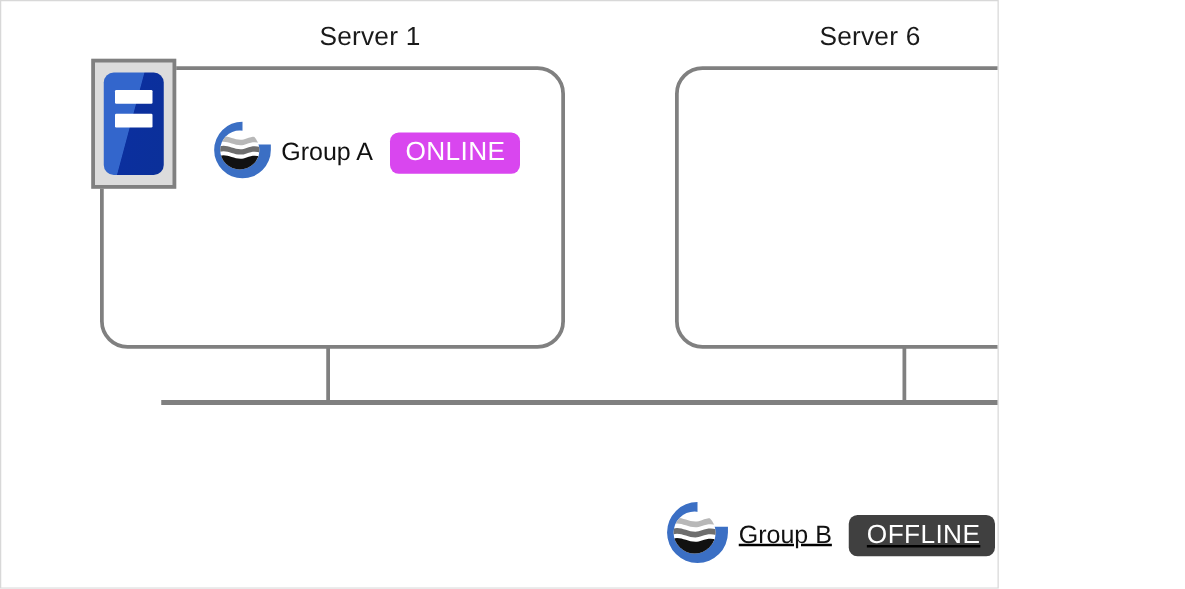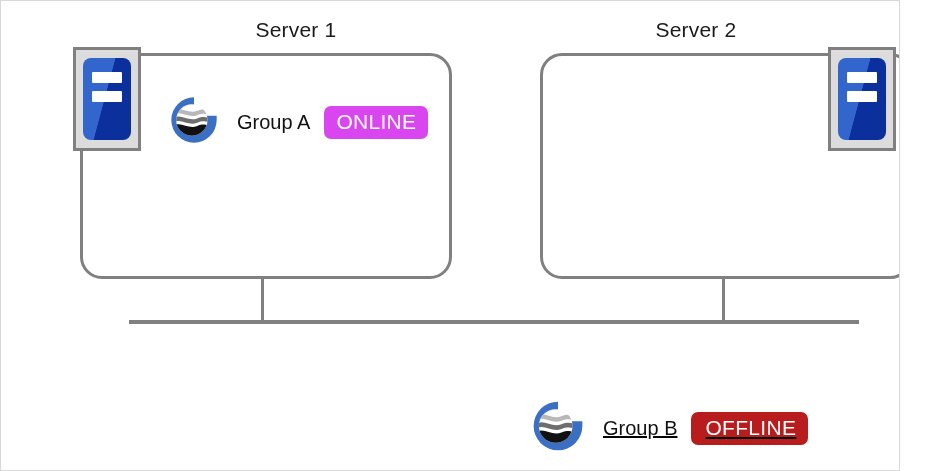--- a/index.html
+++ b/index.html
@@ -5,21 +5,21 @@
   html, body {
     margin: 0;
     padding: 0;
     background: #ffffff;
   }
   body {
     font-family: "Liberation Sans", sans-serif;
   }
   #canvas {
     position: relative;
-    width: 900px;
+    width: 799px;
     height: 471px;
     background: #ffffff;
     border: 1px solid #d8d8d8;
     box-sizing: border-box;
     overflow: hidden;
   }
 
   
   .server-title {
     position: absolute;
@@ -88,55 +88,55 @@
     display: flex;
     align-items: center;
     white-space: nowrap;
   }
   #group-row-a { left: 166px; top: 92px; }
   #group-row-b { left: 528px; top: 396px; text-decoration: underline; }
 
   .group-label {
     font-size: 20px;
     color: #111111;
-    margin-left: 16px;
+    margin-left: 4px;
     margin-right: 14px;
   }
 
   .status-badge {
     display: inline-block;
     padding: 5px 12px 7px 12px;
     border-radius: 7px;
     color: #ffffff;
     font-size: 21px;
     line-height: 1;
     letter-spacing: 0.3px;
   }
   .status-online  { background: #d946ef; }
-  .status-offline { background: #b91c1c; padding-left: 14px; }
+  .status-offline { background: #404040; padding-left: 14px; }
 
   
   .wire {
     position: absolute;
     background: #808080;
   }
   .wire-v { width: 3px; }
   .wire-h { height: 4px; }
   #drop-line-1 { left: 260px; top: 277px; height: 45px; }
   #drop-line-2 { left: 721px; top: 277px; height: 45px; }
   #bus-line    { left: 128px; top: 319px; width: 730px; }
 </style>
 </head>
 <body>
 
 <div id="canvas">
 
   <div class="server-title" id="title-server-1">Server 1</div>
 
-  <div class="server-title" id="title-server-2">Server 2</div>
+  <div class="server-title" id="title-server-2">Server 6</div>
 
   <div class="server-box" id="server-box-1"></div>
 
   <div class="server-box" id="server-box-2"></div>
 
   <div class="server-icon" id="server-icon-1">
     <div class="chassis">
       <div class="slot slot-1"></div>
       <div class="slot slot-2"></div>
     </div>

